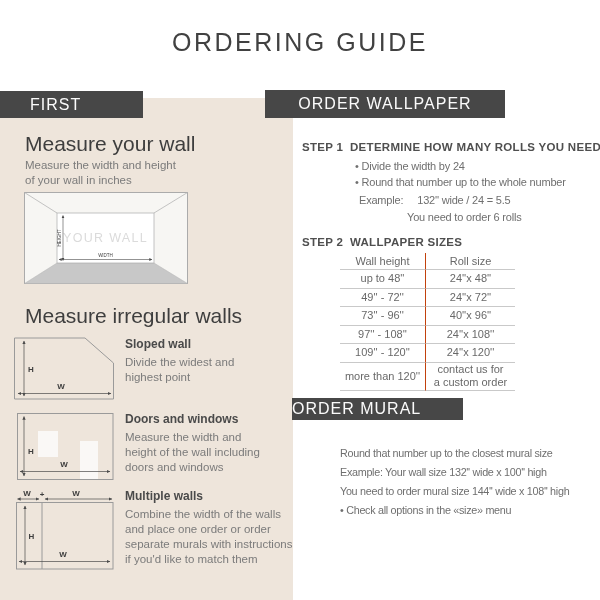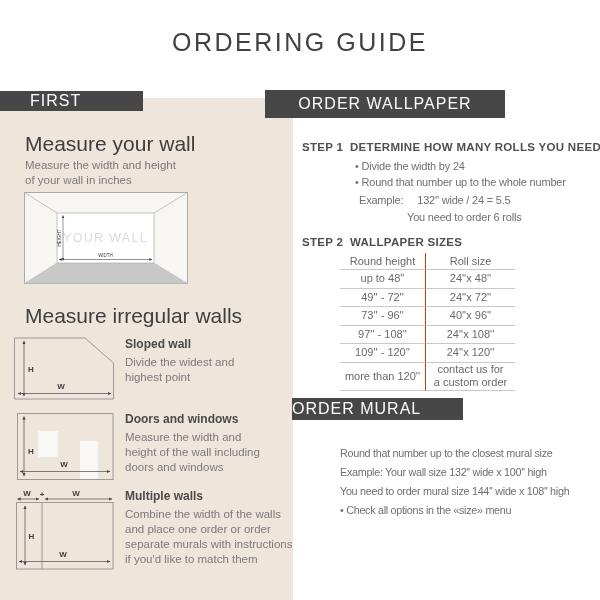--- a/index.html
+++ b/index.html
@@ -7,21 +7,21 @@
           font-family:"Liberation Sans",sans-serif;text-decoration:underline;}
   .abs{position:absolute;}
 
   .page-title{top:28px;left:0;width:600px;text-align:center;font-size:25px;
               letter-spacing:2.5px;color:#414141;font-weight:400;}
 
   .beige-panel{left:0;top:98px;width:293px;height:502px;background:#EEE5DB;}
 
   .bar{background:#474747;color:#FBFBFB;display:flex;align-items:center;
        font-size:16px;letter-spacing:1px;font-weight:400;}
-  .bar-first{left:0;top:91px;width:143px;height:20px;padding-left:30px;box-sizing:border-box;}
+  .bar-first{left:0;top:91px;width:143px;height:27px;padding-left:30px;box-sizing:border-box;}
   .bar-wallpaper{left:265px;top:90px;width:240px;height:28px;justify-content:center;}
   .bar-mural{left:292px;top:398px;width:171px;height:22px;justify-content:flex-start;}
 
   .h1{font-size:21px;color:#3E3E3E;font-weight:500;}
   .mw-heading{left:25px;top:132px;}
   .irr-heading{left:25px;top:304px;}
   .desc{font-size:11.5px;line-height:15px;color:#7B7B7B;white-space:pre-line;}
   .mw-desc{left:25px;top:158px;}
 
   .mini-title{font-size:12px;font-weight:600;color:#4A4A4A;}
@@ -157,21 +157,21 @@
     <span>Example:</span>
     <span>132'' wide / 24 = 5.5</span>
   </div>
   <div class="abs rtext example-result">You need to order 6 rolls</div>
 
   <div class="abs step-label step2-label">STEP 2</div>
   <div class="abs step-label step2-title">WALLPAPER SIZES</div>
 
   <div class="abs sizes-table">
     <div class="trow head">
-      <div class="tcell c1">Round height</div>
+      <div class="tcell c1">Wall height</div>
       <div class="tcell c2">Roll size</div>
     </div>
     <div class="trow body">
       <div class="tcell c1">up to 48''</div>
       <div class="tcell c2">24''x 48''</div>
     </div>
     <div class="trow body">
       <div class="tcell c1">49'' - 72''</div>
       <div class="tcell c2">24''x 72''</div>
     </div>

